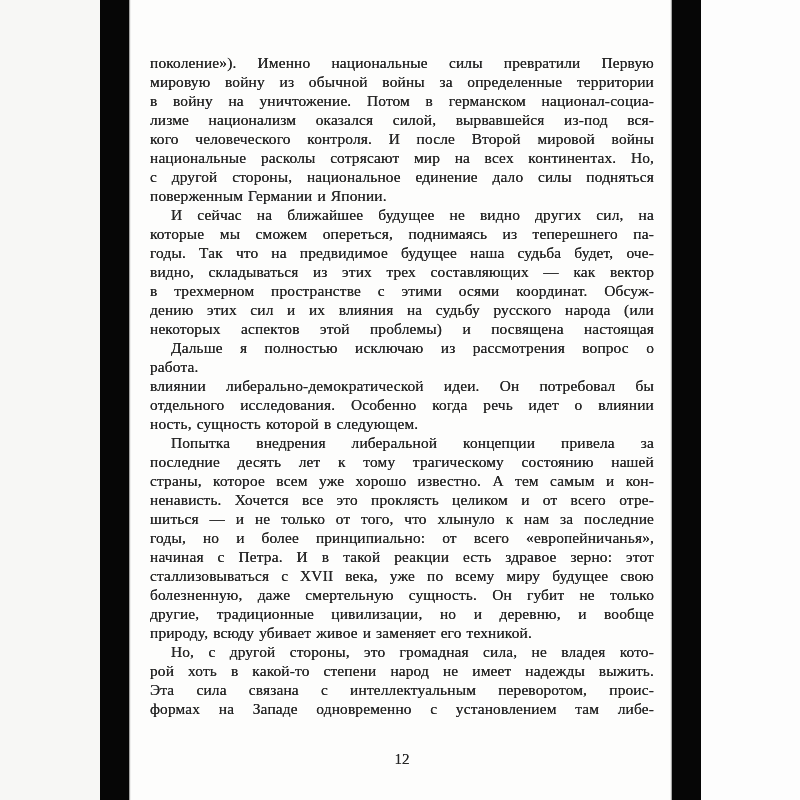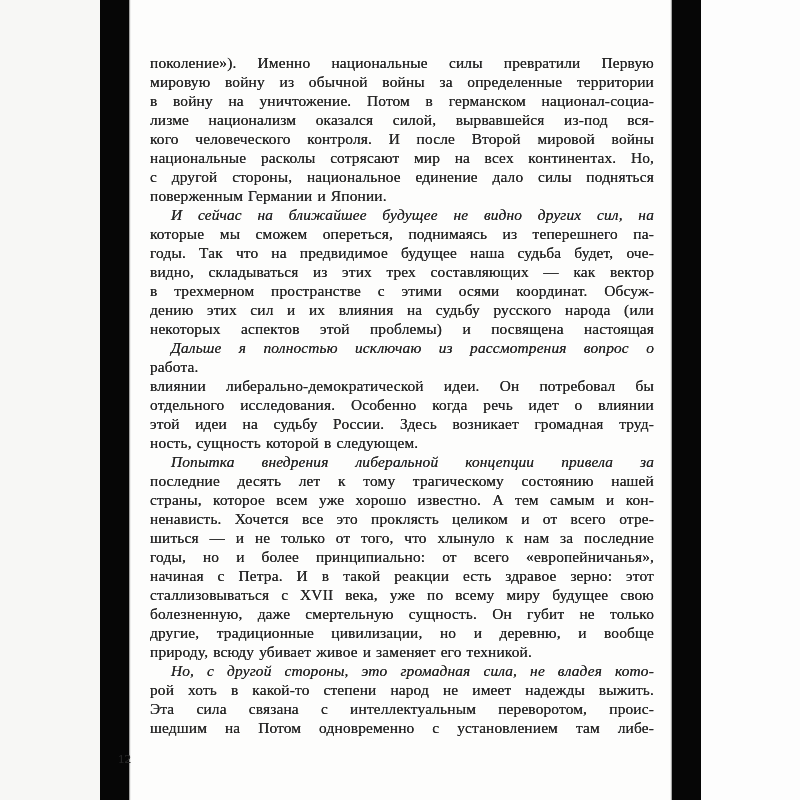--- a/index.html
+++ b/index.html
@@ -37,25 +37,25 @@
     font-size:15.4px;line-height:19px;color:var(--ink);
     letter-spacing:.15px;word-spacing:1px;
     text-shadow:0 0 .4px currentColor;
     margin-top:24px;
   }
   .line{
     height:19px;overflow:hidden;
     text-align:justify;text-align-last:justify;
   }
   .line.end{text-align-last:left;}
-  .line.indent{text-indent:21px;font-style:italic;}
+  .line.indent{text-indent:21px;}
   .page-number{
-    position:absolute;left:132px;top:751px;width:504px;
-    transform:translateX(-14px);
-    font-size:13px;color:var(--ink);
+    position:absolute;left:164px;top:751px;width:504px;
+    text-align:center;transform:translateX(-14px);
+    font-size:15px;color:var(--ink);
     text-shadow:0 0 .4px currentColor;
   }
 </style>
 </head>
 <body>
 
 <div class="scan">
   <div class="page-surface"></div>
   <div class="outer-right"></div>
   <div class="spine left"></div>
@@ -74,33 +74,32 @@
       <div class="line">которые мы сможем опереться, поднимаясь из теперешнего па-</div>
       <div class="line">годы. Так что на предвидимое будущее наша судьба будет, оче-</div>
       <div class="line">видно, складываться из этих трех составляющих — как вектор</div>
       <div class="line">в трехмерном пространстве с этими осями координат. Обсуж-</div>
       <div class="line">дению этих сил и их влияния на судьбу русского народа (или</div>
       <div class="line">некоторых аспектов этой проблемы) и посвящена настоящая</div>
       <div class="line indent">Дальше я полностью исключаю из рассмотрения вопрос о</div>
       <div class="line end">работа.</div>
       <div class="line">влиянии либерально-демократической идеи. Он потребовал бы</div>
       <div class="line">отдельного исследования. Особенно когда речь идет о влиянии</div>
-      <div class="line">этой идеи на судьбу России. Здесь возникает громадная труд-</div>
       <div class="line end">ность, сущность которой в следующем.</div>
       <div class="line indent">Попытка внедрения либеральной концепции привела за</div>
       <div class="line">последние десять лет к тому трагическому состоянию нашей</div>
       <div class="line">страны, которое всем уже хорошо известно. А тем самым и кон-</div>
       <div class="line">ненависть. Хочется все это проклясть целиком и от всего отре-</div>
       <div class="line">шиться — и не только от того, что хлынуло к нам за последние</div>
       <div class="line">годы, но и более принципиально: от всего «европейничанья»,</div>
       <div class="line">начиная с Петра. И в такой реакции есть здравое зерно: этот</div>
       <div class="line">сталлизовываться с XVII века, уже по всему миру будущее свою</div>
       <div class="line">болезненную, даже смертельную сущность. Он губит не только</div>
       <div class="line">другие, традиционные цивилизации, но и деревню, и вообще</div>
       <div class="line end">природу, всюду убивает живое и заменяет его техникой.</div>
       <div class="line indent">Но, с другой стороны, это громадная сила, не владея кото-</div>
       <div class="line">рой хоть в какой-то степени народ не имеет надежды выжить.</div>
       <div class="line">Эта сила связана с интеллектуальным переворотом, проис-</div>
-      <div class="line">шедшим на Потом одновременно с установлением там либе-</div>
+      <div class="line">формах на Западе одновременно с установлением там либе-</div>
     </div>
 
   <div class="page-number">12</div>
 </div>
 
 </body></html>

